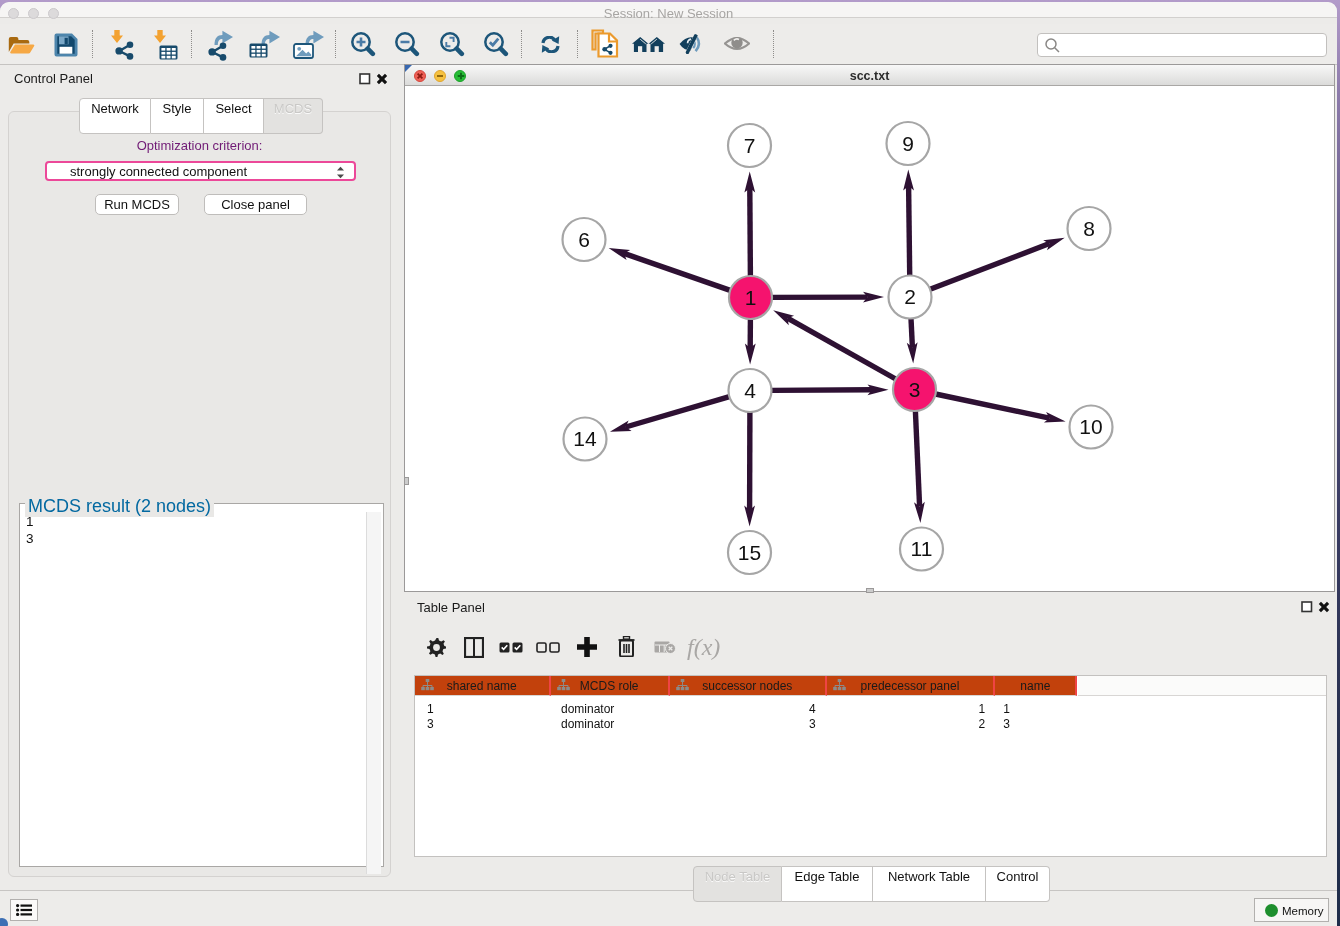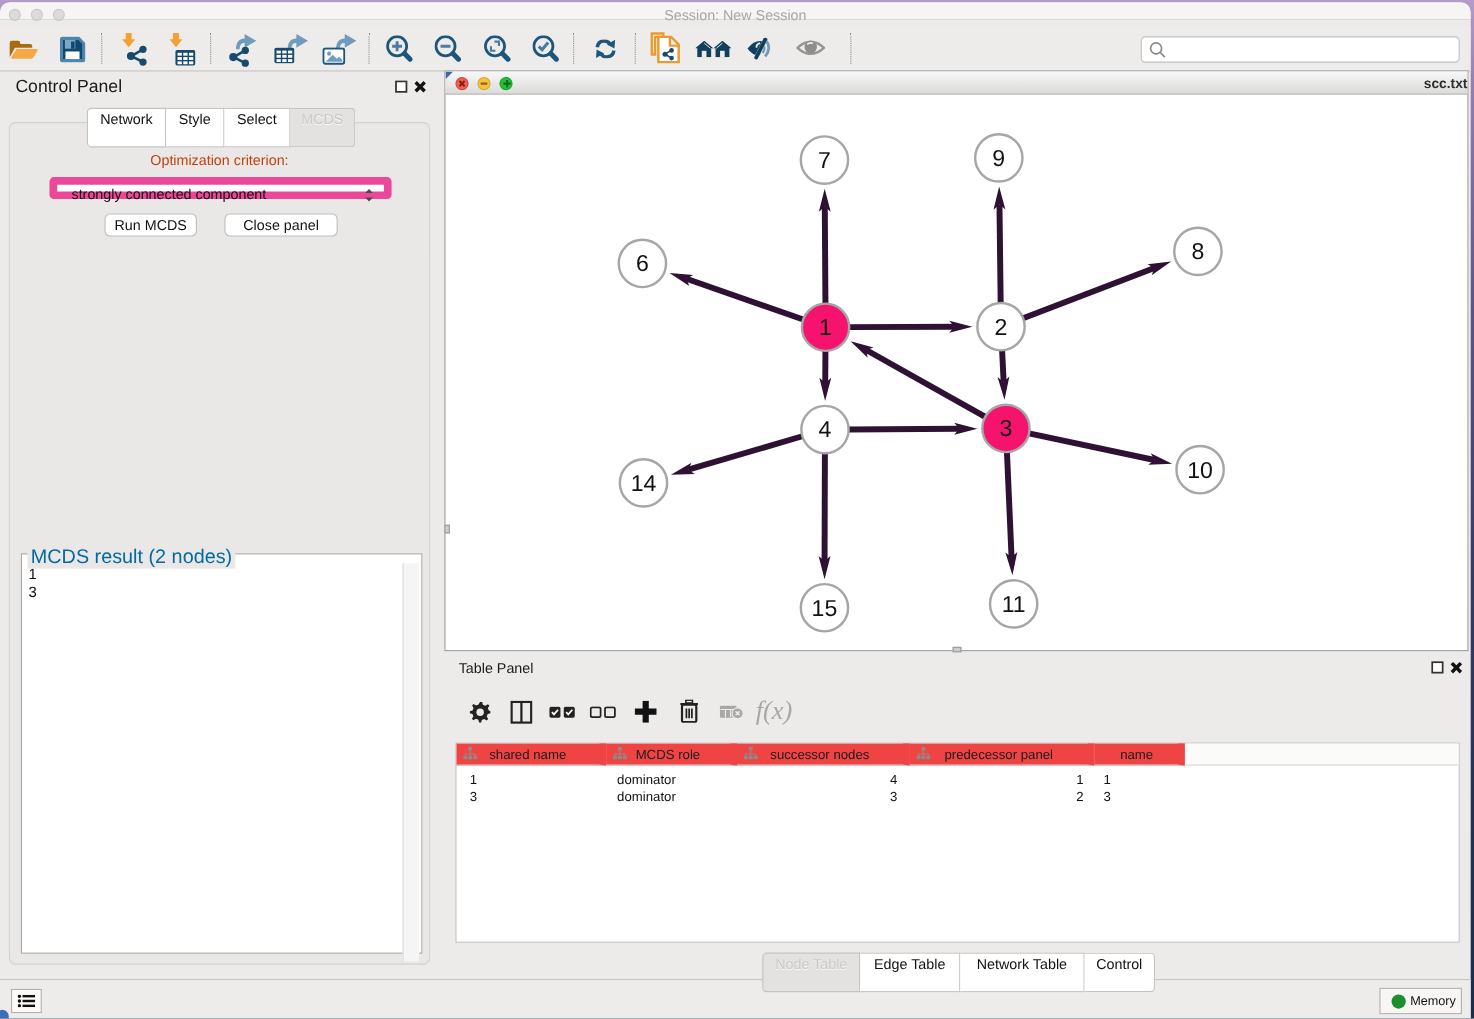--- a/index.html
+++ b/index.html
@@ -4,43 +4,43 @@
 html,body{width:1340px;height:926px;overflow:hidden}
 body{font-family:"Liberation Sans",sans-serif;background:linear-gradient(180deg,#b39bca 0%,#8d7bab 10%,#5e5584 30%,#3a3c63 55%,#27304f 80%,#1e2c4a 100%);position:relative}
 #win{position:absolute;left:0;top:2px;width:1337px;height:924px;background:#ecebe9;border-radius:9px 9px 0 0;overflow:hidden}
 #titlebar{position:absolute;left:0;top:0;width:1337px;height:16px;background:#f6f5f4;border-bottom:1px solid #d2d0ce;border-radius:9px 9px 0 0}
 .tl{position:absolute;top:5.5px;width:11px;height:11px;border-radius:50%;background:#dcdadb;border:1px solid #cbc8cb}
 #wtitle{position:absolute;top:4px;left:0;width:100%;text-align:center;font-size:13px;color:#a7a5a3}
 #toolbar{position:absolute;left:0;top:22px;width:1337px;height:41px;background:#edecea;border-bottom:1px solid #c5c3c1}
 .sep{position:absolute;top:6px;height:28px;width:0;border-left:1px dotted #8f8d8b}
 .gicon{position:absolute}
 #searchbox{position:absolute;left:1037px;top:9px;width:290px;height:24px;background:#fff;border:1px solid #c2c0be;border-radius:4px}
-#cpanel-title{position:absolute;left:14px;top:69px;font-size:16px;color:#1a1a1a}
+#cpanel-title{position:absolute;left:14px;top:69px;font-size:13px;color:#1a1a1a}
 .tabs{position:absolute;height:20px;display:flex;font-size:13px;z-index:5}
 .tab{height:36px;line-height:19px;text-align:center;background:#fff;border:1px solid #c5c3c1;border-left:none;color:#111}
 .tab.first{border-left:1px solid #c5c3c1;border-radius:4px 0 0 4px}
 .tab.last{border-radius:0 4px 4px 0}
 .tab.dis{background:#e3e2e0;color:#c9c8c6;text-shadow:0 1px 0 #fafafa}
 #cpanel-body{position:absolute;left:8px;top:109px;width:383px;height:766px;background:#e9e8e6;border:1px solid #d4d2d0;border-radius:6px}
-#optlabel{position:absolute;left:0;top:26px;width:100%;text-align:center;font-size:13px;color:#c2410c}
-#dropdown{position:absolute;left:36px;top:49px;width:311px;height:20px;background:#fff;border:7px solid #ec4899;border-radius:4px;font-size:13px;color:#111;line-height:18px;padding-left:13px}
+#optlabel{position:absolute;left:0;top:26px;width:100%;text-align:center;font-size:13px;color:#701a75}
+#dropdown{position:absolute;left:36px;top:49px;width:311px;height:20px;background:#fff;border:2px solid #ec4899;border-radius:4px;font-size:13px;color:#111;line-height:18px;padding-left:23px}
 .btn{position:absolute;top:82px;height:21px;background:#fff;border:1px solid #bfbdbb;border-radius:5px;font-size:13px;color:#111;text-align:center;line-height:19px}
 #mcdsbox{position:absolute;left:10px;top:384px;width:365px;height:373px}
 #mcdsbox .bx{position:absolute;left:0;top:7px;width:365px;height:364px;background:#fff;border:1px solid #a9a7a5}
 #mcdsbox .ttl{position:absolute;left:6px;top:0;background:#e9e8e6;padding:0 3px;font-size:18px;color:#0369a1}
 #mcdsbox .sb{position:absolute;right:2px;top:8px;width:15px;height:362px;background:#f5f5f5;border-left:1px solid #dcdcdc}
 #mcdsbox .tx{position:absolute;left:6px;top:10px;font-size:13.5px;color:#111;line-height:16.5px}
 #netframe{position:absolute;left:404px;top:62px;width:931px;height:528px;border:1px solid #9b9999;background:#fff}
 #nettitle{position:absolute;left:0;top:0;width:929px;height:21px;background:linear-gradient(180deg,#f8f8f8,#dbdbda);border-bottom:1px solid #a9a7a5}
-#nettitle .t{position:absolute;width:100%;text-align:right;top:4px;font-size:12.5px;font-weight:700;color:#2d2d2d}
+#nettitle .t{position:absolute;width:100%;text-align:center;top:4px;font-size:12.5px;font-weight:700;color:#2d2d2d}
 .mbtn{position:absolute;top:4.5px;width:12px;height:12px;border-radius:50%}
 #tpanel-title{position:absolute;left:417px;top:598px;font-size:13px;color:#1a1a1a}
 #ttoolbar{position:absolute;left:414px;top:630px;width:913px;height:36px}
 #ttable{position:absolute;left:414px;top:673px;width:913px;height:182px;background:#fff;border:1px solid #c3c1bf}
-.th{position:absolute;top:0;height:20px;background:#ef4444;border-right:6px solid #ef4444;border-bottom:1px solid #d8d6d4;font-size:12px;color:#1a1a1a;text-align:center;line-height:20px}
+.th{position:absolute;top:0;height:20px;background:#c2410c;border-right:2px solid #ef4444;border-bottom:1px solid #d8d6d4;font-size:12px;color:#1a1a1a;text-align:center;line-height:20px}
 .td{position:absolute;font-size:12px;color:#111;height:15px;line-height:15px}
 #ttabs{position:absolute;left:693px;top:864px}
 #memory{position:absolute;left:1254px;top:896px;width:75px;height:24px;background:#f7f6f5;border:1px solid #b2b0ae}
 #listbtn{position:absolute;left:10px;top:897px;width:28px;height:22px;background:#fbfaf9;border:1px solid #b2b0ae}
 #statusbar{position:absolute;left:0;top:888px;width:1337px;height:37px;background:#edecea;border-top:1px solid #c7c5c3}
 </style></head><body>
 <div id="win">
 <div id="titlebar">
       <div class="tl" style="left:8px"></div>
       <div class="tl" style="left:28px"></div>

